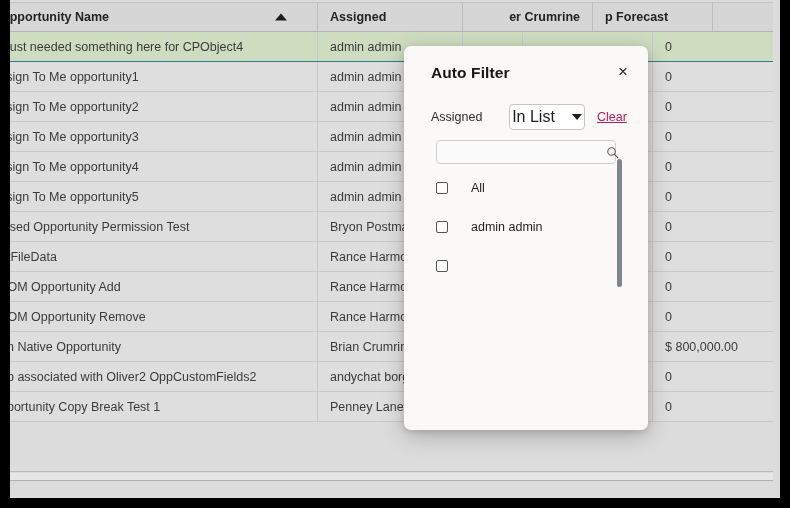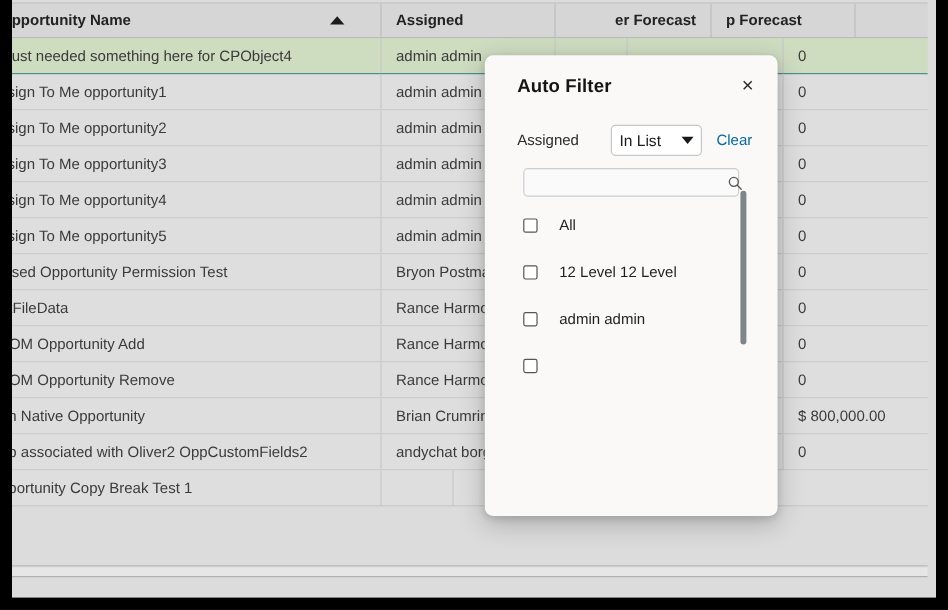--- a/index.html
+++ b/index.html
@@ -135,34 +135,35 @@
   }
   #op-select {
     width: 76px; height: 26px;
     background: #fff;
     border: 1px solid #c6c6c6;
     border-radius: 4px;
     display: flex;
     align-items: center;
     justify-content: center;
     gap: 17px;
-    font-size: 13px;
+    font-size: 16px;
     color: #1d1d1d;
     cursor: pointer;
   }
   .caret {
     width: 0; height: 0;
     border-left: 5px solid transparent;
     border-right: 5px solid transparent;
     border-top: 6px solid #1a1a1a;
   }
   #clear-link {
     margin-left: 12px;
     font-size: 12.5px;
-    color: #0369a1;
+    color: #be185d;
+    text-decoration: underline;
     cursor: pointer;
   }
   #search-box {
     position: absolute;
     left: 32px; top: 94px;
     width: 180px; height: 24px;
     background: #fafafa;
     border: 1px solid #cecece;
     border-radius: 4px;
     display: flex;
@@ -188,21 +189,21 @@
   }
   #options-list {
     position: absolute;
     left: 32px; top: 122px;
     width: 180px; height: 250px;
   }
   .opt {
     height: 39px;
     display: flex;
     align-items: center;
-    gap: 18px;
+    gap: 23px;
     cursor: pointer;
   }
   .checkbox {
     width: 12px; height: 12px;
     border: 1.5px solid #555;
     border-radius: 2px;
     background: #fff;
     flex: none;
   }
   .opt-label {
@@ -233,21 +234,21 @@
     <div id="grid">
         <div class="row header">
           <div class="cell c-name">
             <span>Opportunity Name</span>
             <span class="sort-arrow"></span>
           </div>
           <div class="cell c-assign">
             <span>Assigned</span>
           </div>
           <div class="cell c-lower">
-            <span>er Forecast</span>
+            <span>er Crumrine</span>
           </div>
           <div class="cell c-top">
             <span>p Forecast</span>
           </div>
         </div>
         <div class="row selected">
           <div class="cell c-name">, just needed something here for CPObject4</div>
           <div class="cell c-assign">admin admin</div>
           <div class="cell c-stage"></div>
           <div class="cell c-lower"></div>
@@ -325,20 +326,21 @@
         </div>
         <div class="row">
           <div class="cell c-name">pp associated with Oliver2 OppCustomFields2</div>
           <div class="cell c-assign">andychat borgma</div>
           <div class="cell c-stage"></div>
           <div class="cell c-lower"></div>
           <div class="cell c-top">0</div>
         </div>
         <div class="row">
           <div class="cell c-name">pportunity Copy Break Test 1</div>
+          <div class="cell c-assign">Penney Lane</div>
           <div class="cell c-stage"></div>
           <div class="cell c-lower"></div>
           <div class="cell c-top">0</div>
         </div>
       </div>
     <div id="grid-tail"></div>
     <div id="grid-footline"></div>
 
     <div id="modal">
 
@@ -367,24 +369,20 @@
         </span>
       </div>
 
       <div id="options-list">
           <div class="opt">
             <span class="checkbox"></span>
             <span class="opt-label">All</span>
           </div>
           <div class="opt">
             <span class="checkbox"></span>
-            <span class="opt-label">12 Level 12 Level</span>
-          </div>
-          <div class="opt">
-            <span class="checkbox"></span>
             <span class="opt-label">admin admin</span>
           </div>
           <div class="opt">
             <span class="checkbox"></span>
           </div>
         </div>
 
       <div id="scrollbar-track">
         <div id="scrollbar-thumb"></div>
       </div>

